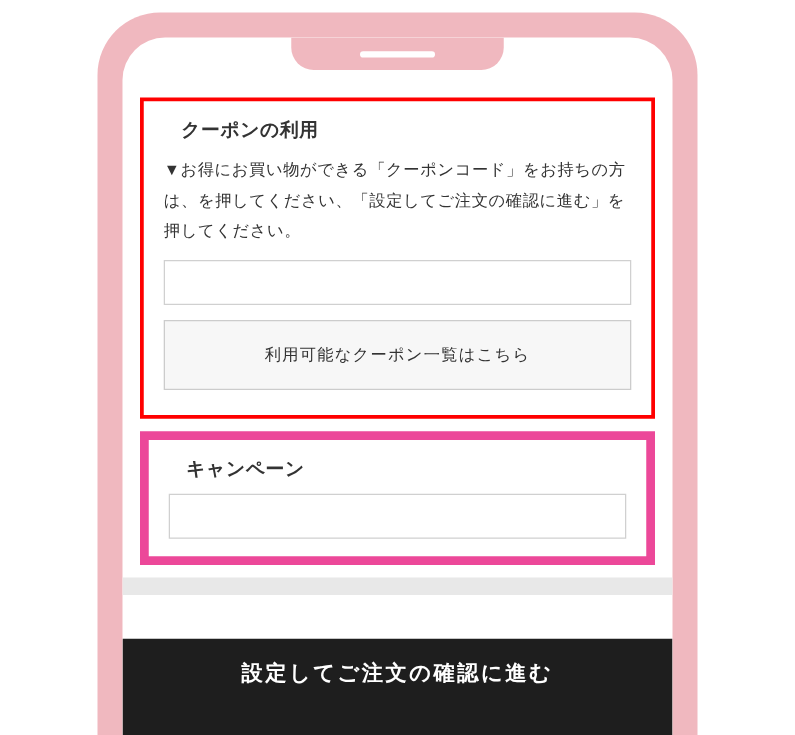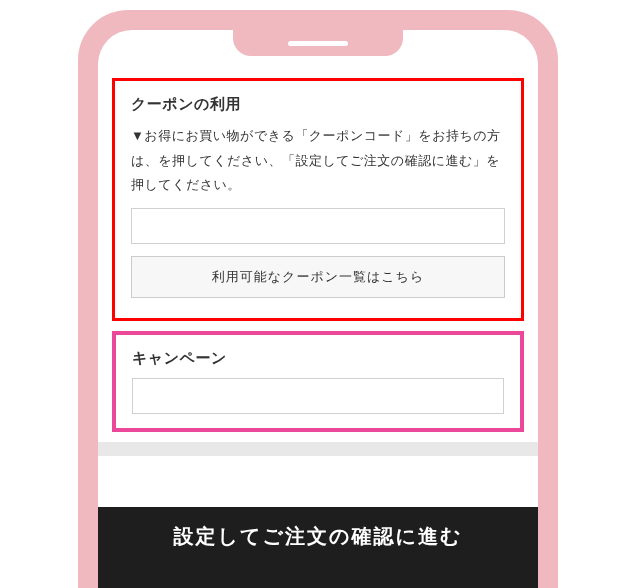--- a/index.html
+++ b/index.html
@@ -52,54 +52,55 @@
       height: 5px;
       background: #ffffff;
       border-radius: 3px;
     }
     .screen-content {
       padding: 10px 14px 0 14px;
       height: 100%;
       position: relative;
     }
     .section-card {
-      border: 4px solid #ec4899;
+      border: 7px solid #ec4899;
       background: #ffffff;
       margin-bottom: 10px;
       padding: 14px 16px 20px 16px;
     }
     .section-card.highlighted {
       border: 3px solid #ff0000;
     }
     .section-title {
       font-size: 15px;
       font-weight: 700;
       color: #333333;
       margin-bottom: 10px;
       letter-spacing: 0.5px;
+      margin-left: 14px;
     }
     .section-body {
       font-size: 13px;
       color: #333333;
       line-height: 1.9;
       margin-bottom: 10px;
       letter-spacing: 0.5px;
     }
     .text-input {
       width: 100%;
       height: 36px;
       border: 1px solid #d0d0d0;
       background: #ffffff;
       padding: 0 8px;
       font-size: 13px;
       margin-bottom: 12px;
     }
     .coupon-list-button {
       width: 100%;
-      height: 42px;
+      height: 56px;
       border: 1px solid #cccccc;
       background: #f7f7f7;
       font-size: 13px;
       color: #333333;
       cursor: pointer;
       letter-spacing: 1px;
     }
     .grey-strip {
       height: 14px;
       background: #e8e8e8;
@@ -112,21 +113,21 @@
       right: 0;
       background: #1e1e1e;
       padding: 16px 24px 60px 24px;
       text-align: center;
     }
     .proceed-button {
       width: 100%;
       background: transparent;
       border: none;
       color: #ffffff;
-      font-size: 20px;
+      font-size: 17px;
       font-weight: 700;
       letter-spacing: 2px;
       cursor: pointer;
     }
     .campaign-card {
       padding-bottom: 14px;
     }
     .campaign-card .text-input {
       margin-bottom: 0;
     }

